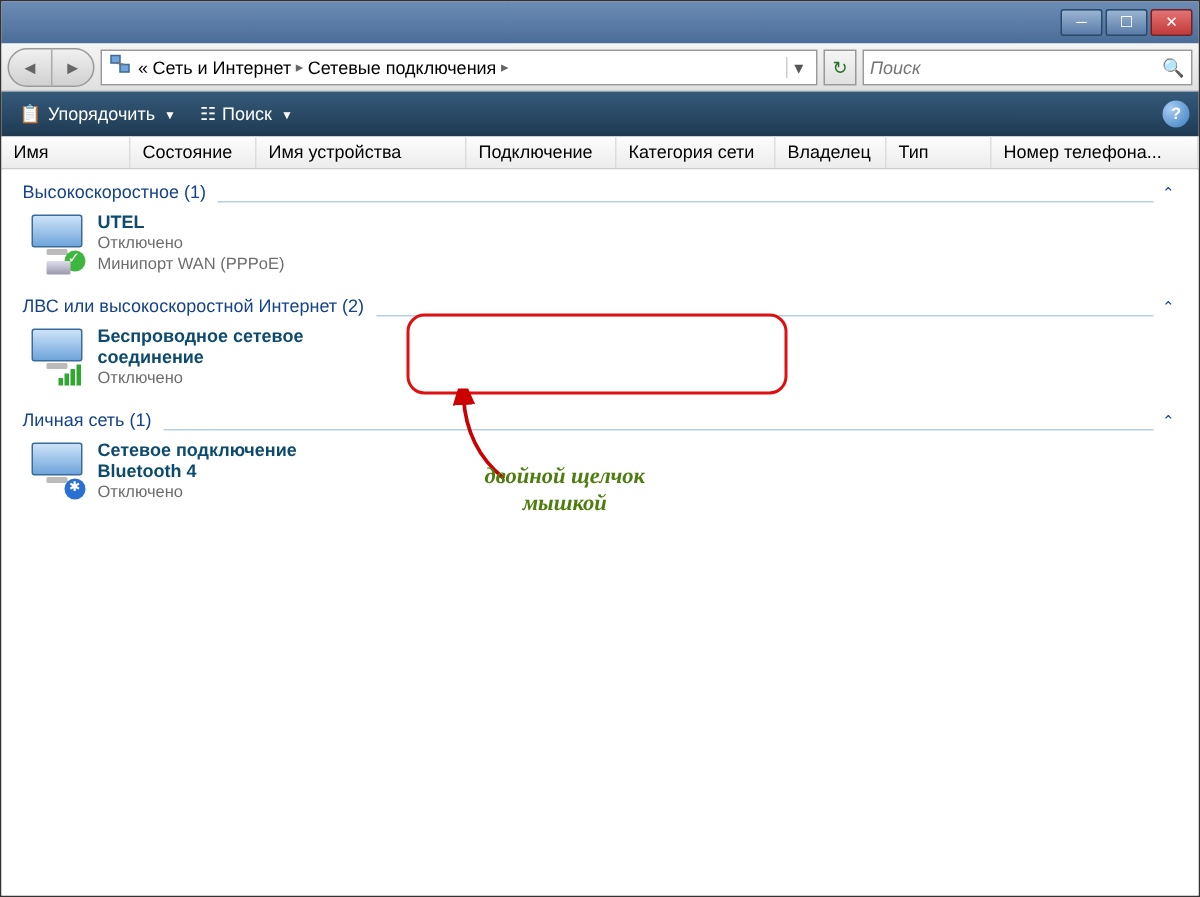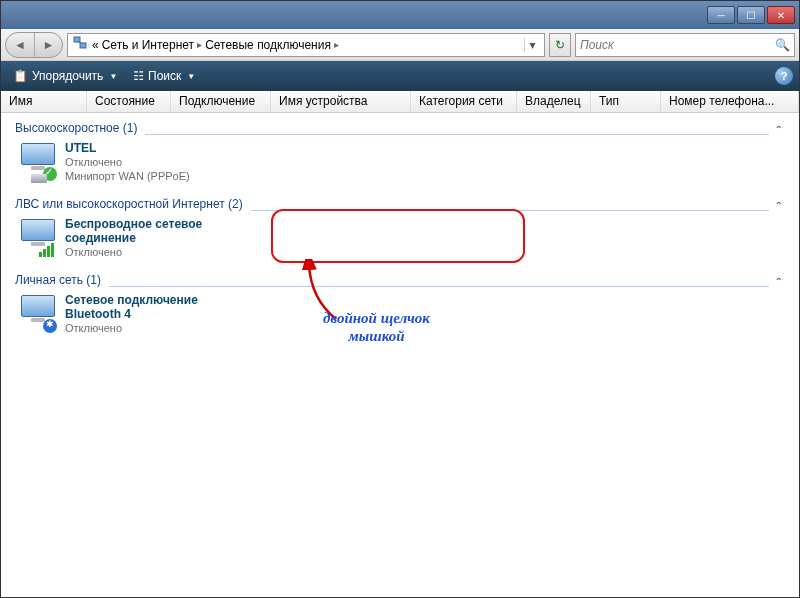--- a/index.html
+++ b/index.html
@@ -63,21 +63,21 @@
 .overlay.bt::after { content:"✱"; color:#fff; font-size:9px; position:absolute; top:0; left:3px; }
 .overlay.phone { width:16px; height:9px; background:linear-gradient(to bottom,#dde,#99a); border-radius:1px; bottom:4px; right:0; }
 .overlay.cable { width:18px; height:6px; background:linear-gradient(to bottom,#eee,#bbb); border-radius:2px; bottom:2px; right:0; }
 .overlay.cable::after { content:""; position:absolute; right:-2px; top:1px; width:4px; height:4px; background:#888; border-radius:0 2px 2px 0; }
 
 
 .highlight-box { position: absolute; border: 2px solid #d11; border-radius: 12px; pointer-events: none; }
 
 
 .arrow-svg { position: absolute; pointer-events: none; }
-.annotation { position: absolute; color: #1d4ed8; font-family: Georgia, "Times New Roman", serif; font-style: italic; font-weight: bold; font-size: 15px; line-height: 18px; text-align: center; pointer-events:none; }
+.annotation { position: absolute; color: #4d7c0f; font-family: Georgia, "Times New Roman", serif; font-style: italic; font-weight: bold; font-size: 15px; line-height: 18px; text-align: center; pointer-events:none; }
 </style>
 </head>
 <body>
 
 <div class="window">
 
   <div class="titlebar">
     <div class="winbtn">─</div>
     <div class="winbtn">☐</div>
     <div class="winbtn close">✕</div>
@@ -127,22 +127,22 @@
       <span>Поиск</span>
       <span class="arrow">▼</span>
     </div>
     <div class="spacer"></div>
     <div class="helpbtn">?</div>
   </div>
 
   <div class="colheaders">
     <div class="colheader" style="width:86px">Имя</div>
     <div class="colheader" style="width:84px">Состояние</div>
+    <div class="colheader" style="width:140px">Имя устройства</div>
     <div class="colheader" style="width:100px">Подключение</div>
-    <div class="colheader" style="width:140px">Имя устройства</div>
     <div class="colheader" style="width:106px">Категория сети</div>
     <div class="colheader" style="width:74px">Владелец</div>
     <div class="colheader" style="width:70px">Тип</div>
     <div class="colheader" style="flex:1">Номер телефона...</div>
   </div>
 
   <div class="content">
 
     <div class="group-header">
       <span>Высокоскоростное (1)</span>

